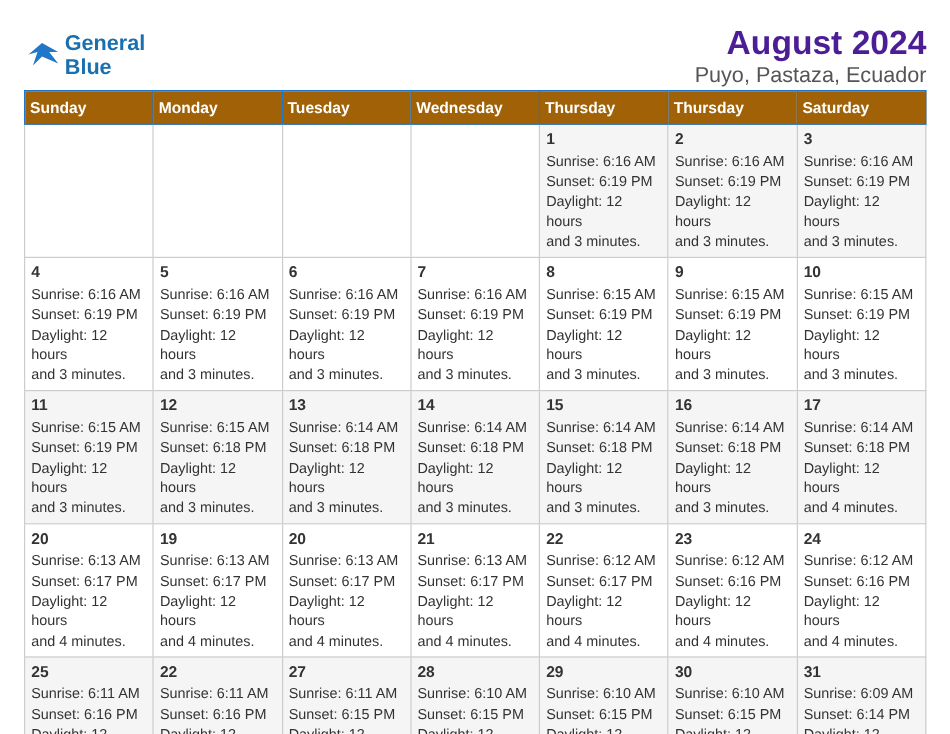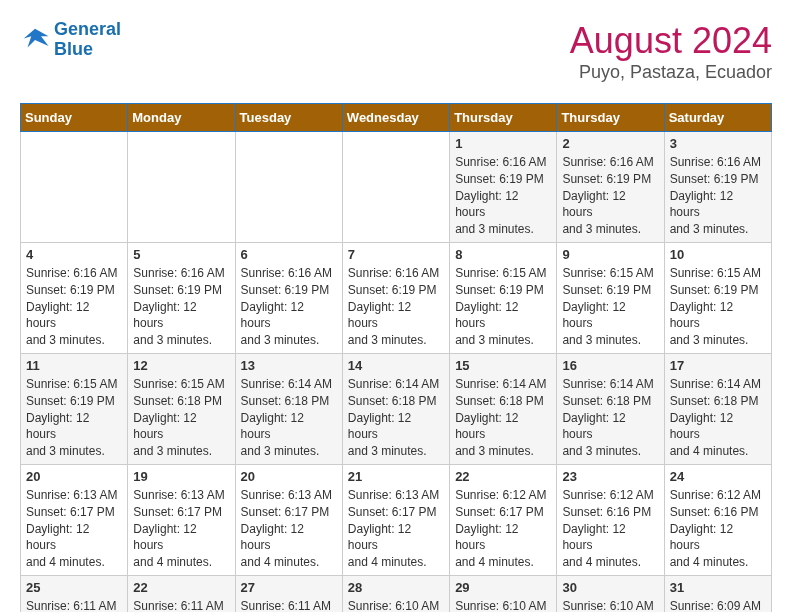--- a/index.html
+++ b/index.html
@@ -6,44 +6,44 @@
     body {
       font-family: Arial, sans-serif;
       background: #fff;
       width: 792px;
       min-height: 612px;
       padding: 20px;
     }
     .header {
       display: flex;
       justify-content: space-between;
-      align-items: flex-start;
-      margin-bottom: 20px;
+      align-items: center;
+      margin-bottom: 2px;
     }
     .logo {
       display: flex;
       align-items: center;
       gap: 4px;
     }
     .logo-text {
       font-size: 18px;
       font-weight: bold;
       color: #333;
       line-height: 1.1;
     }
     .logo-text span { color: #1a6faf; }
     .logo-bird {
       width: 30px;
       height: 30px;
     }
     .title-block { text-align: right; }
     .calendar-title {
-      font-size: 36px;
-      font-weight: normal;
-      color: #be185d;
+      font-size: 28px;
+      font-weight: bold;
+      color: #4c1d95;
     }
     .calendar-subtitle {
       font-size: 18px;
       color: #555;
     }
     table {
       width: 100%;
       border-collapse: collapse;
       font-size: 11px;
     }

